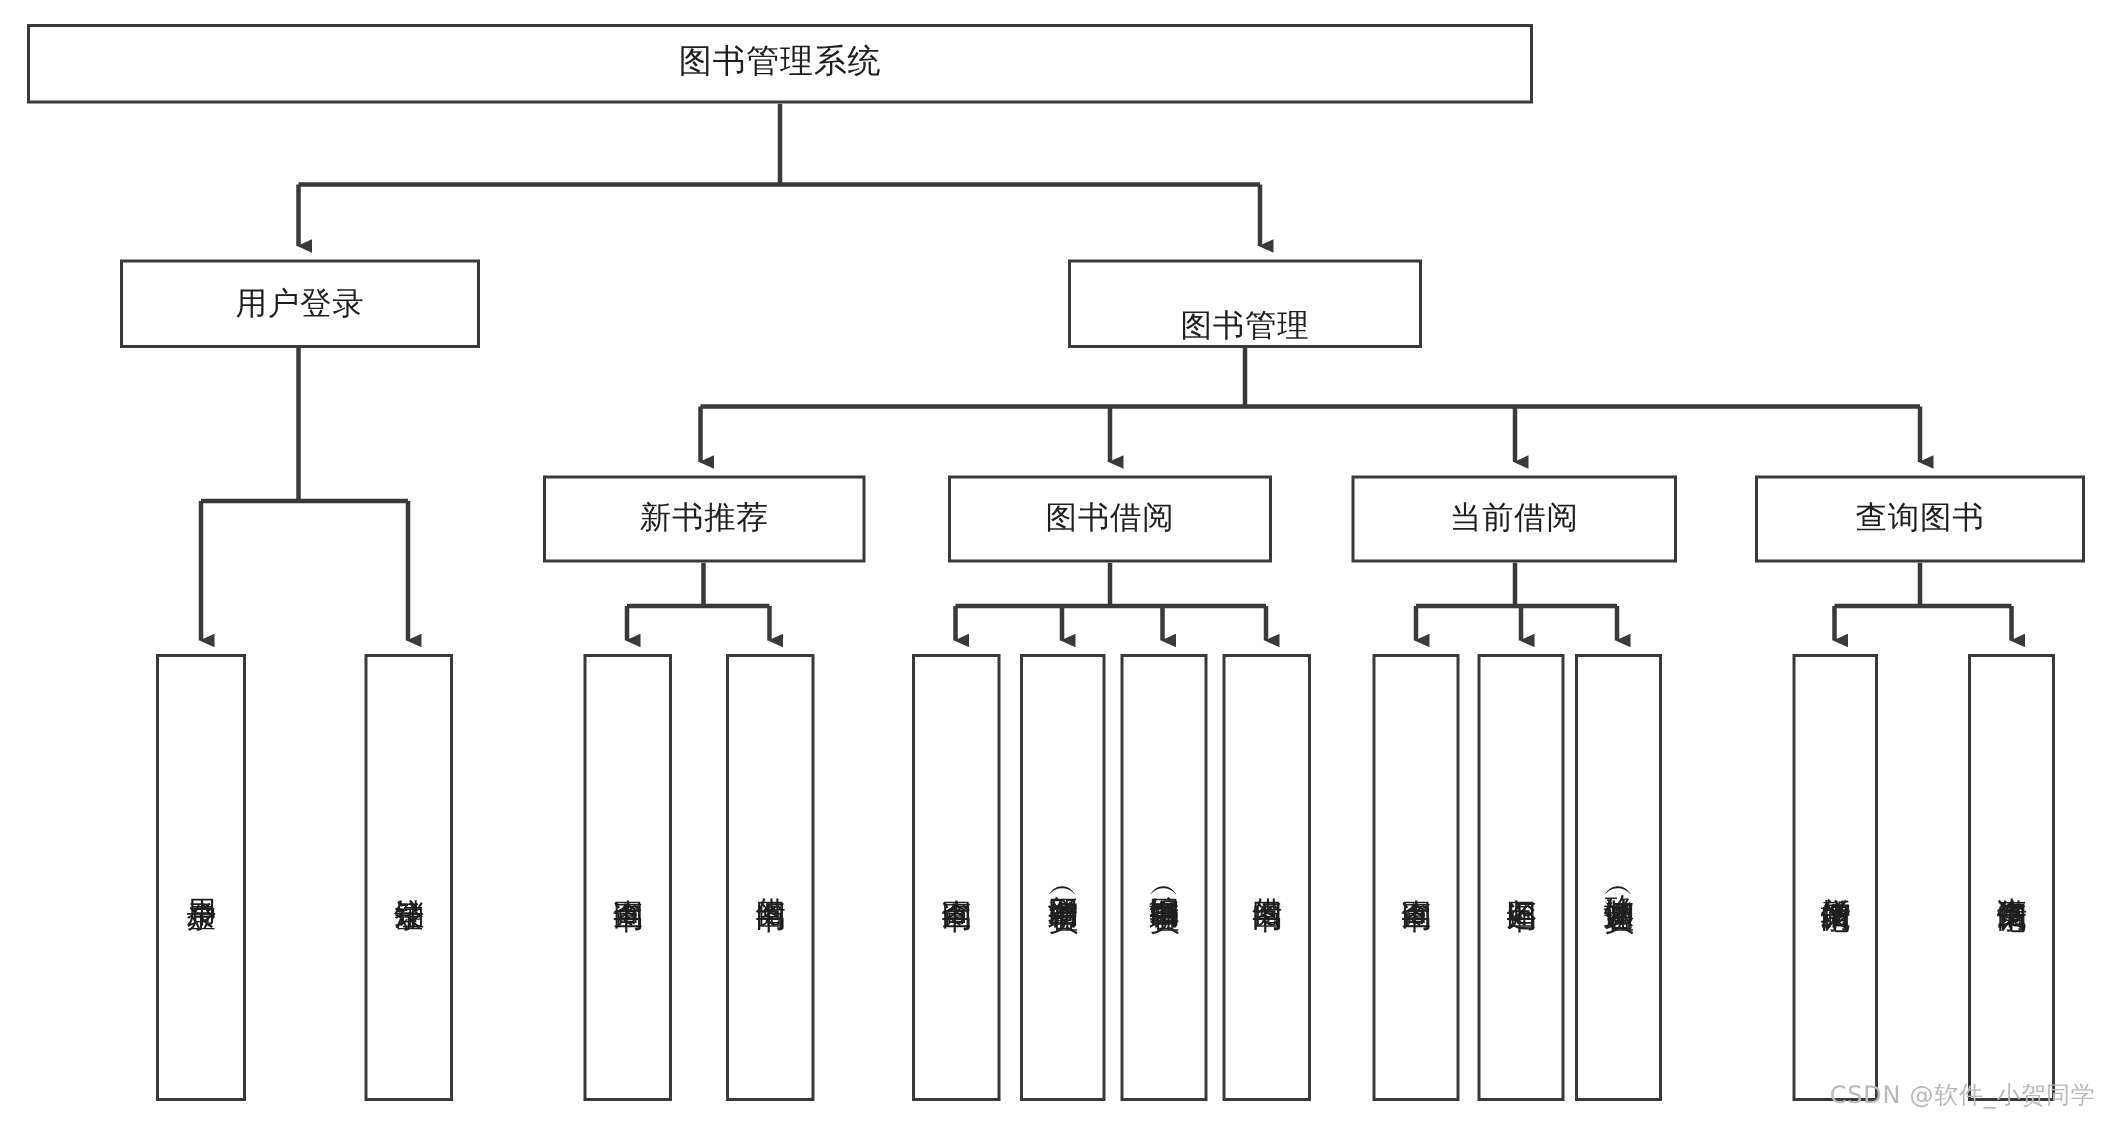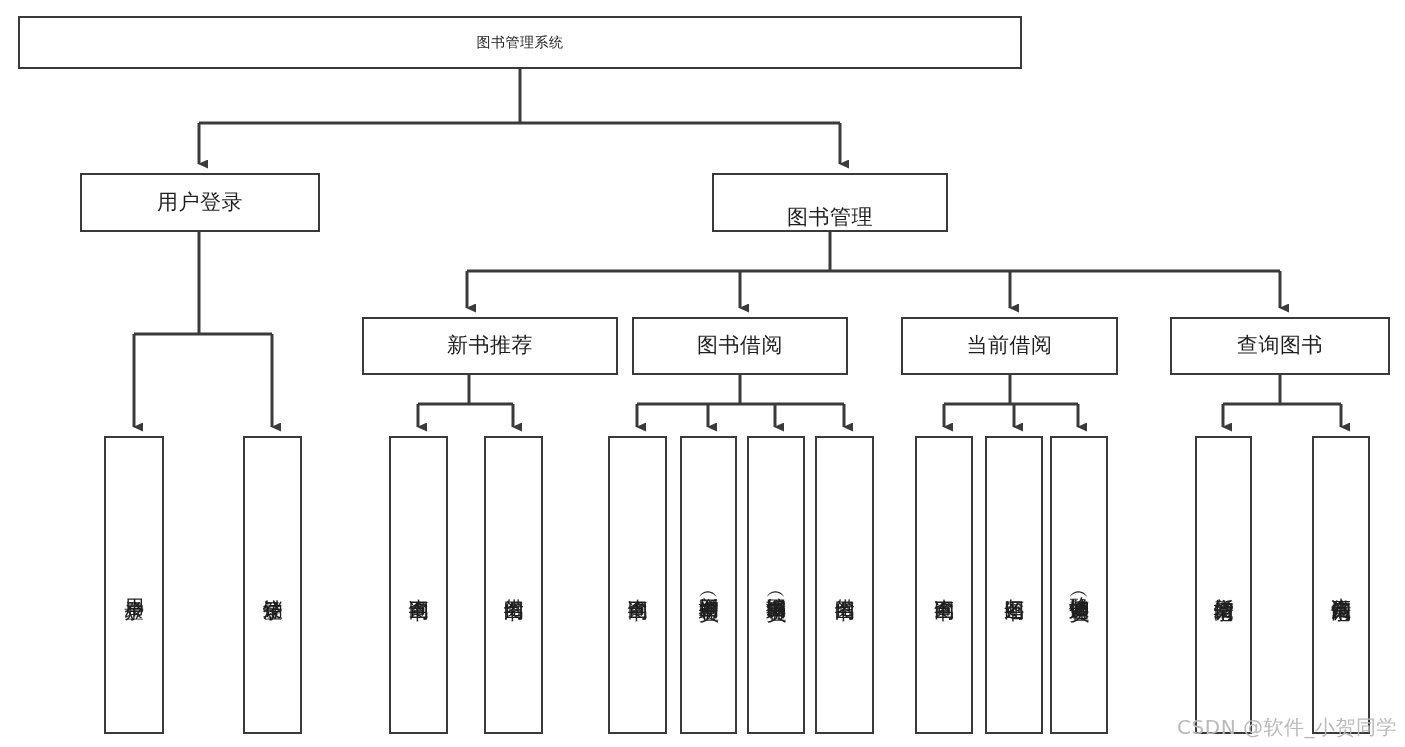--- a/index.html
+++ b/index.html
@@ -35,42 +35,42 @@
     color: #1f1f1f;
     z-index: 2;
   }
   .node-h {
     font-size: 21px;
     letter-spacing: 0.5px;
     line-height: 1.2;
     white-space: nowrap;
   }
   .node-root {
-    font-size: 14px;
+    font-size: 22px;
   }
   .node-v {
     writing-mode: vertical-rl;
     text-orientation: upright;
     font-size: 20px;
     line-height: 1.08;
     letter-spacing: 1px;
     padding: 4px 0;
     text-align: center;
     word-break: break-all;
   }
   .node-v .label-v {
     writing-mode: vertical-rl;
     text-orientation: upright;
     display: block;
   }
   .watermark {
     position: absolute;
     right: 8px;
     bottom: 6px;
-    font-size: 20px;
+    font-size: 16px;
     color: #b9b9b9;
     letter-spacing: 0.5px;
     white-space: nowrap;
     z-index: 3;
   }
 </style>
 </head>
 <body>
 
 <div id="diagram-canvas">
@@ -129,21 +129,21 @@
     <span>图书管理系统</span>
   </div>
 
   <div class="node node-h" style="left:80px; top:173px; width:240px; height:59px;">
     <span>用户登录</span>
   </div>
   <div class="node node-h" style="left:712px; top:173px; width:236px; height:59px;align-items:flex-end;">
     <span>图书管理</span>
   </div>
 
-  <div class="node node-h" style="left:362px; top:317px; width:256px; height:58px;">
+  <div class="node node-h" style="left:362px; top:317px; width:215px; height:58px;">
     <span>新书推荐</span>
   </div>
   <div class="node node-h" style="left:901px; top:317px; width:217px; height:58px;">
     <span>当前借阅</span>
   </div>
   <div class="node node-h" style="left:632px; top:317px; width:216px; height:58px;">
     <span>图书借阅</span>
   </div>
   <div class="node node-h" style="left:1170px; top:317px; width:220px; height:58px;">
     <span>查询图书</span>

